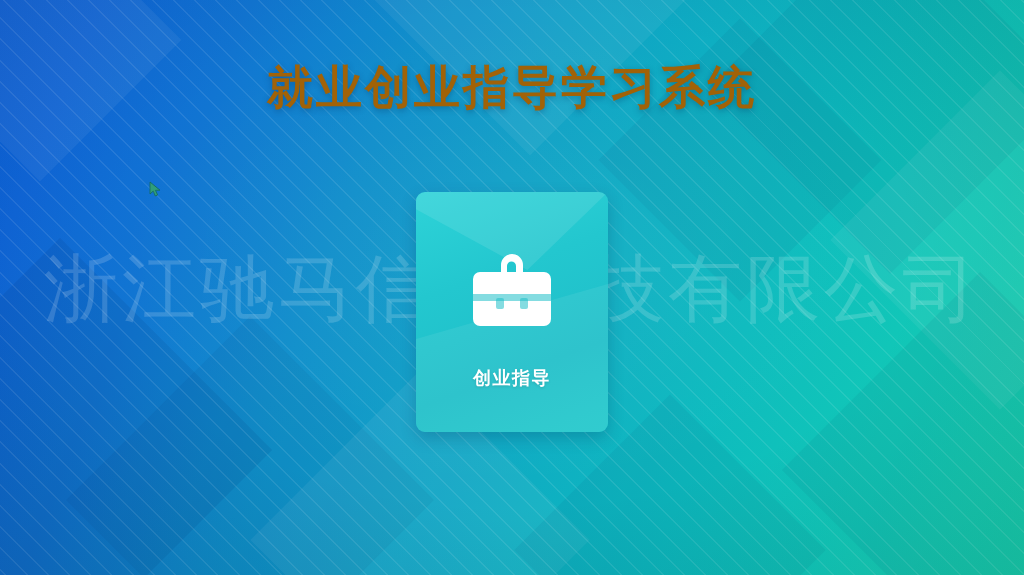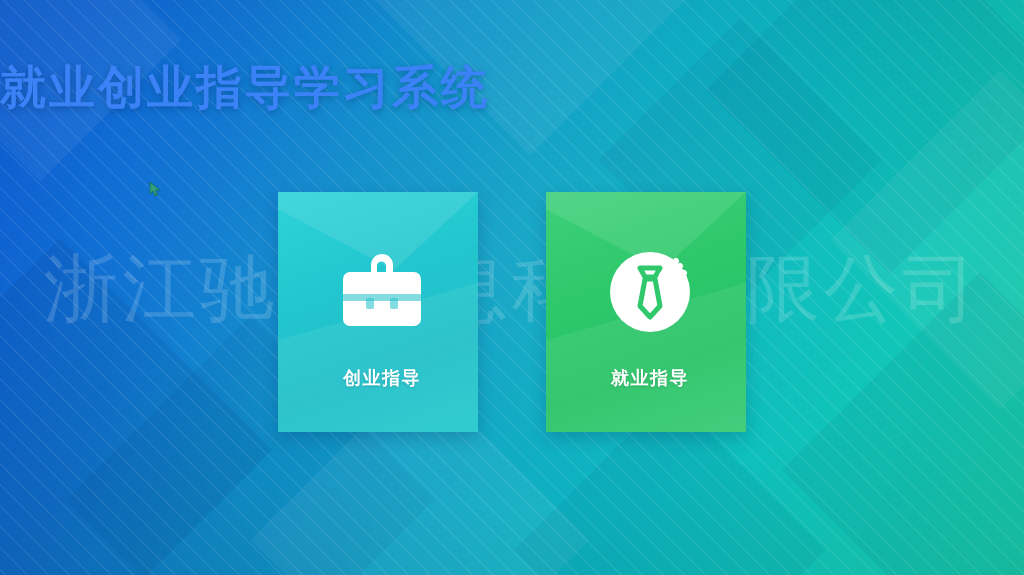--- a/index.html
+++ b/index.html
@@ -80,50 +80,50 @@
     color: rgba(255,255,255,0.16);
     white-space: nowrap;
     pointer-events: none;
   }
 
   
   .title {
     position: absolute;
     left: 0; right: 0;
     top: 62px;
+    text-align: center;
     font-size: 46px;
     line-height: 1.1;
     font-weight: bold;
     letter-spacing: 3px;
-    color: #3b82f6;
+    color: #a16207;
     text-shadow: 0 2px 6px rgba(0,40,90,0.35);
     white-space: nowrap;
   }
 
   
   .cards {
     position: absolute;
     left: 0; right: 0;
     top: 192px;
     height: 240px;
     display: flex;
     justify-content: center;
     gap: 68px;
   }
   .card {
     position: relative;
     width: 192px;
     height: 240px;
-    border-radius: 1px;
+    border-radius: 9px;
     overflow: hidden;
     box-shadow: 0 6px 16px rgba(0,35,80,0.22);
     display: flex;
     flex-direction: column;
     align-items: center;
-    padding-left: 8px;
   }
   .card .facet {
     position: absolute;
     left: 0; right: 0; top: 0;
     height: 78px;
     background: rgba(255,255,255,0.10);
     clip-path: polygon(0 0, 100% 0, 100% 0, 58% 100%, 0 22%);
     pointer-events: none;
   }
   .card .facet2 {
@@ -207,35 +207,20 @@
           <path d="M32 12 a11 11 0 0 1 22 0 v7 h-7 v-6 a4.5 4.5 0 0 0 -9 0 v6 h-6 z" fill="#ffffff"></path>
           <rect x="4" y="19" width="78" height="54" rx="7" fill="#ffffff"></rect>
           <rect x="4" y="41" width="78" height="7" fill="#1fbfc9" opacity="0.55"></rect>
           <rect x="27" y="45" width="8" height="11" rx="2" fill="#1fbfc9" opacity="0.55"></rect>
           <rect x="51" y="45" width="8" height="11" rx="2" fill="#1fbfc9" opacity="0.55"></rect>
         </svg>
       </div>
       <div class="card-label">创业指导</div>
     </div>
 
-    <div class="card card-2">
-      <div class="facet"></div>
-      <div class="facet2"></div>
-      <div class="card-icon">
-        <svg width="88" height="88" viewBox="0 0 88 88" aria-hidden="true">
-          <circle cx="44" cy="44" r="40" fill="#ffffff"></circle>
-          <path d="M34 20 h20 l-5 9 h-10 z" fill="none" stroke="#2fc96c" stroke-width="5" stroke-linejoin="round"></path>
-          <path d="M39 31 h10 l5 27 -10 11 -10 -11 z" fill="none" stroke="#2fc96c" stroke-width="5" stroke-linejoin="round"></path>
-          <path d="M58 34 L74 18" stroke="#ffffff" stroke-width="6" stroke-linecap="round"></path>
-          <path d="M62 41 L78 25" stroke="#ffffff" stroke-width="6" stroke-linecap="round"></path>
-          <path d="M56 27 L70 13" stroke="#ffffff" stroke-width="6" stroke-linecap="round"></path>
-        </svg>
-      </div>
-      <div class="card-label">就业指导</div>
-    </div>
 
 
   </div>
 
   <div class="cursor">
     <svg width="13" height="17" viewBox="0 0 13 17" aria-hidden="true">
       <path d="M1 1 L1 13 L4.2 10.1 L6.3 15 L8.6 14 L6.5 9.3 L11 9.2 Z" fill="#2f9e7a" stroke="#14695a" stroke-width="0.8"></path>
     </svg>
   </div>
 

